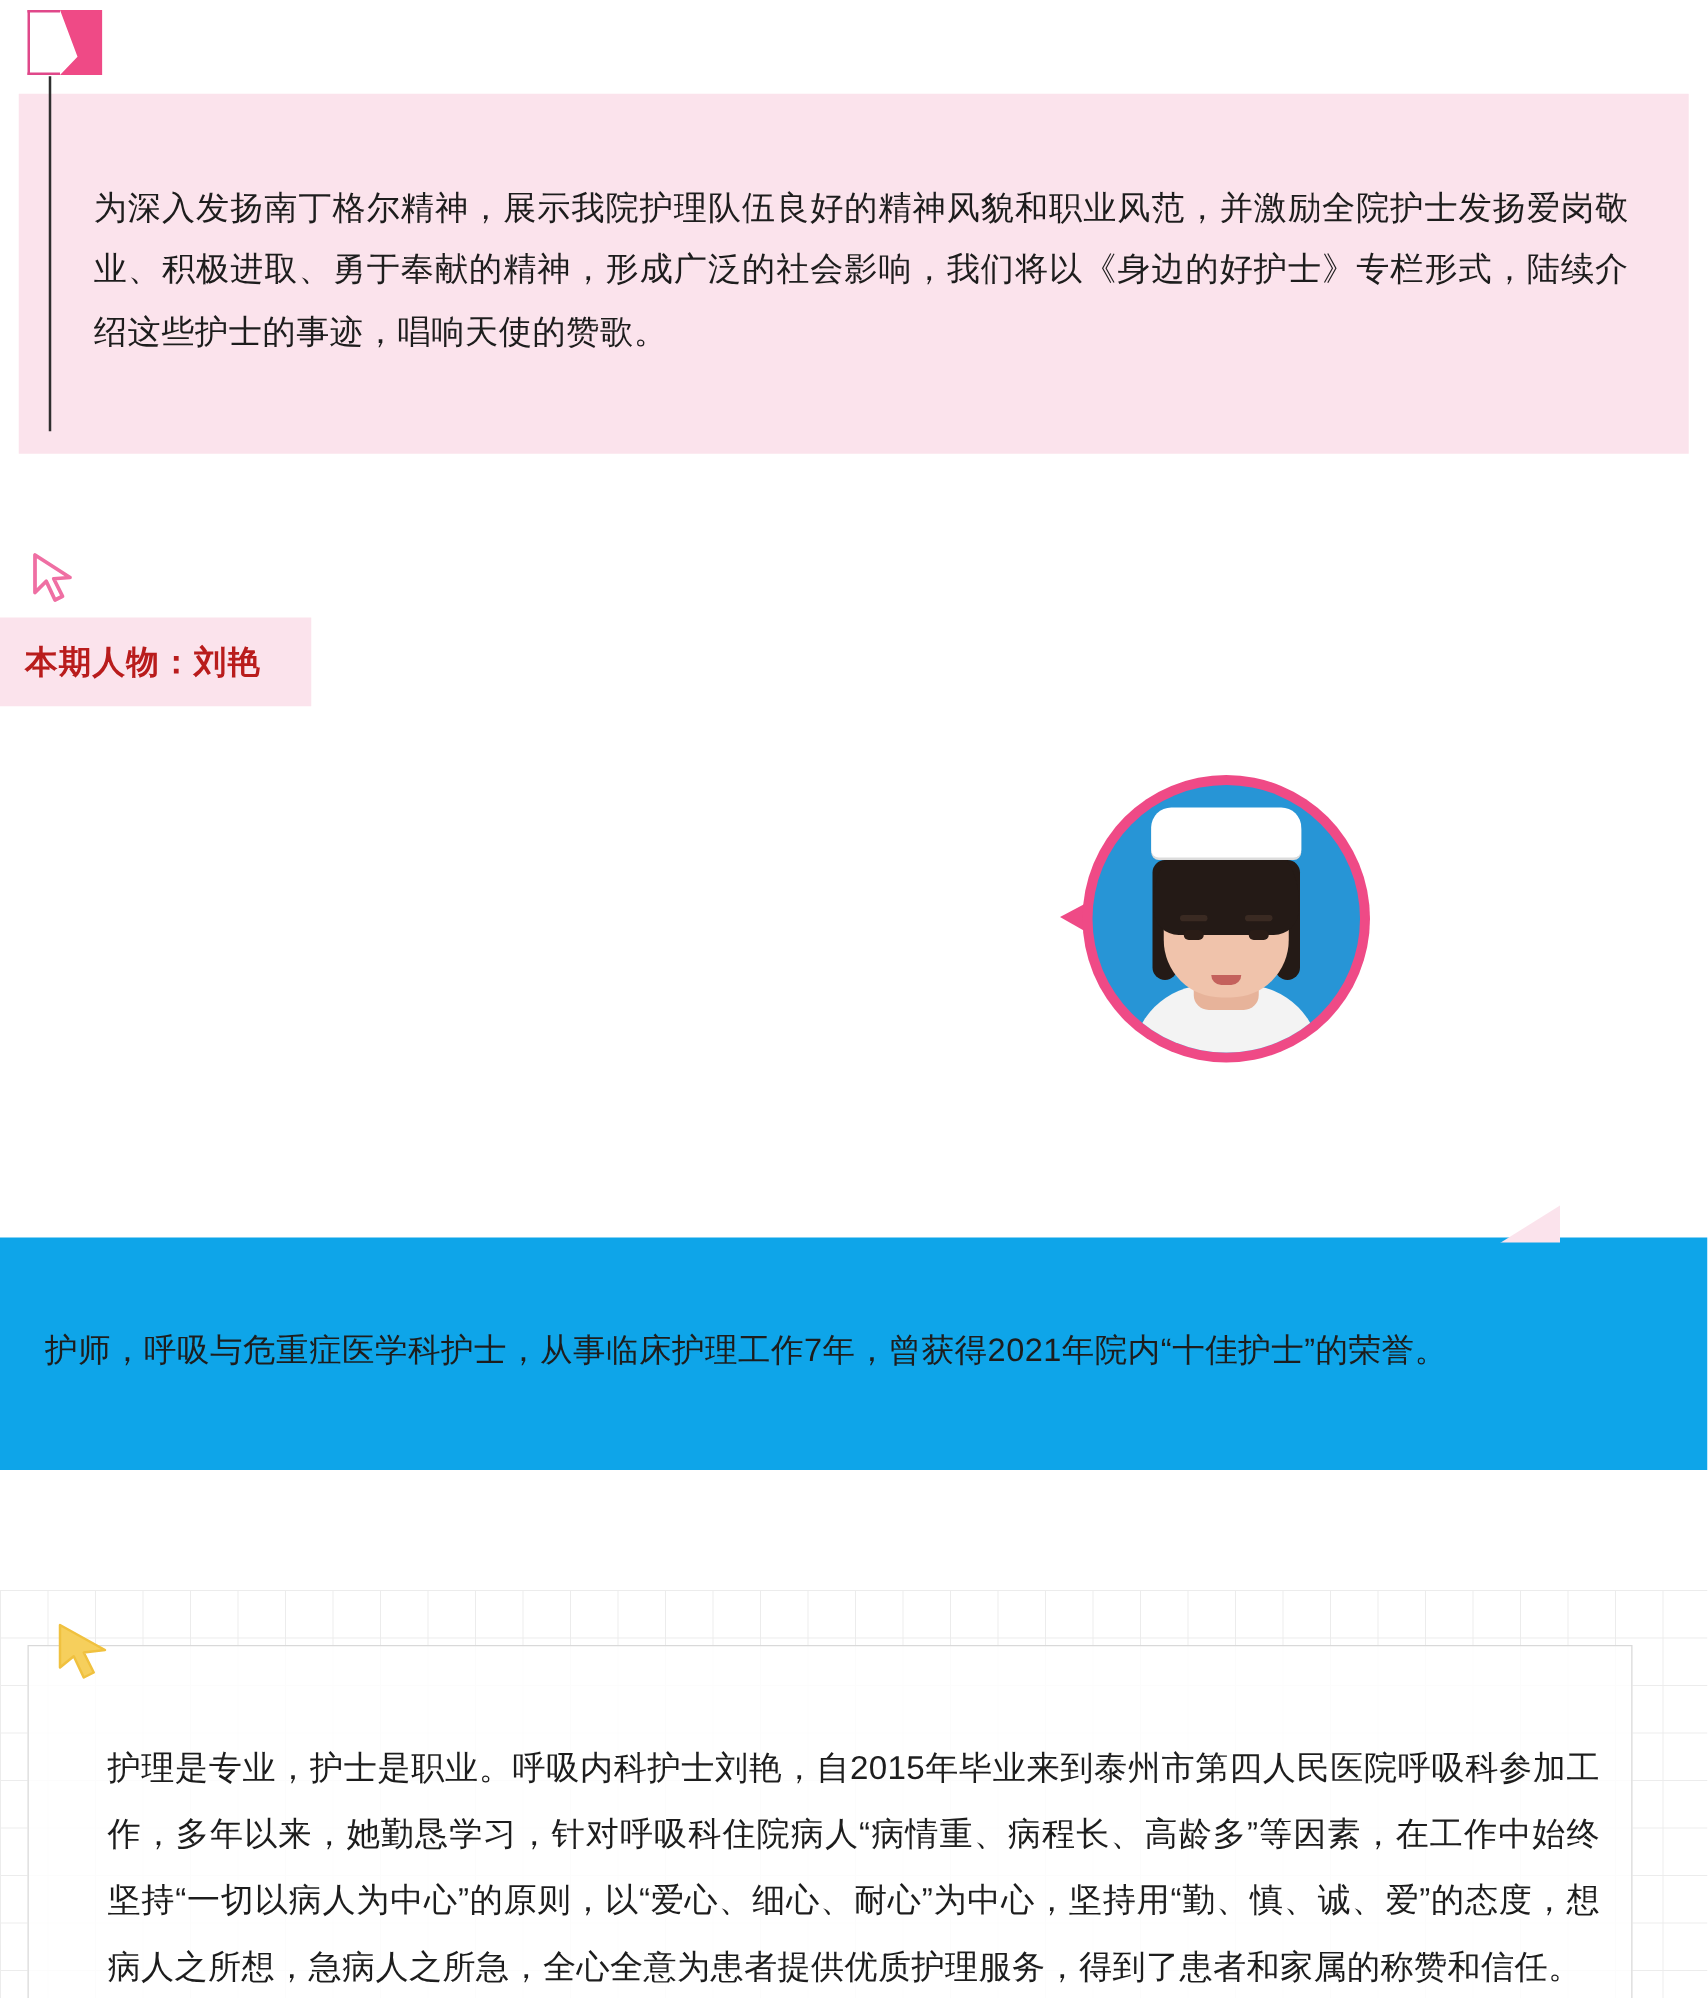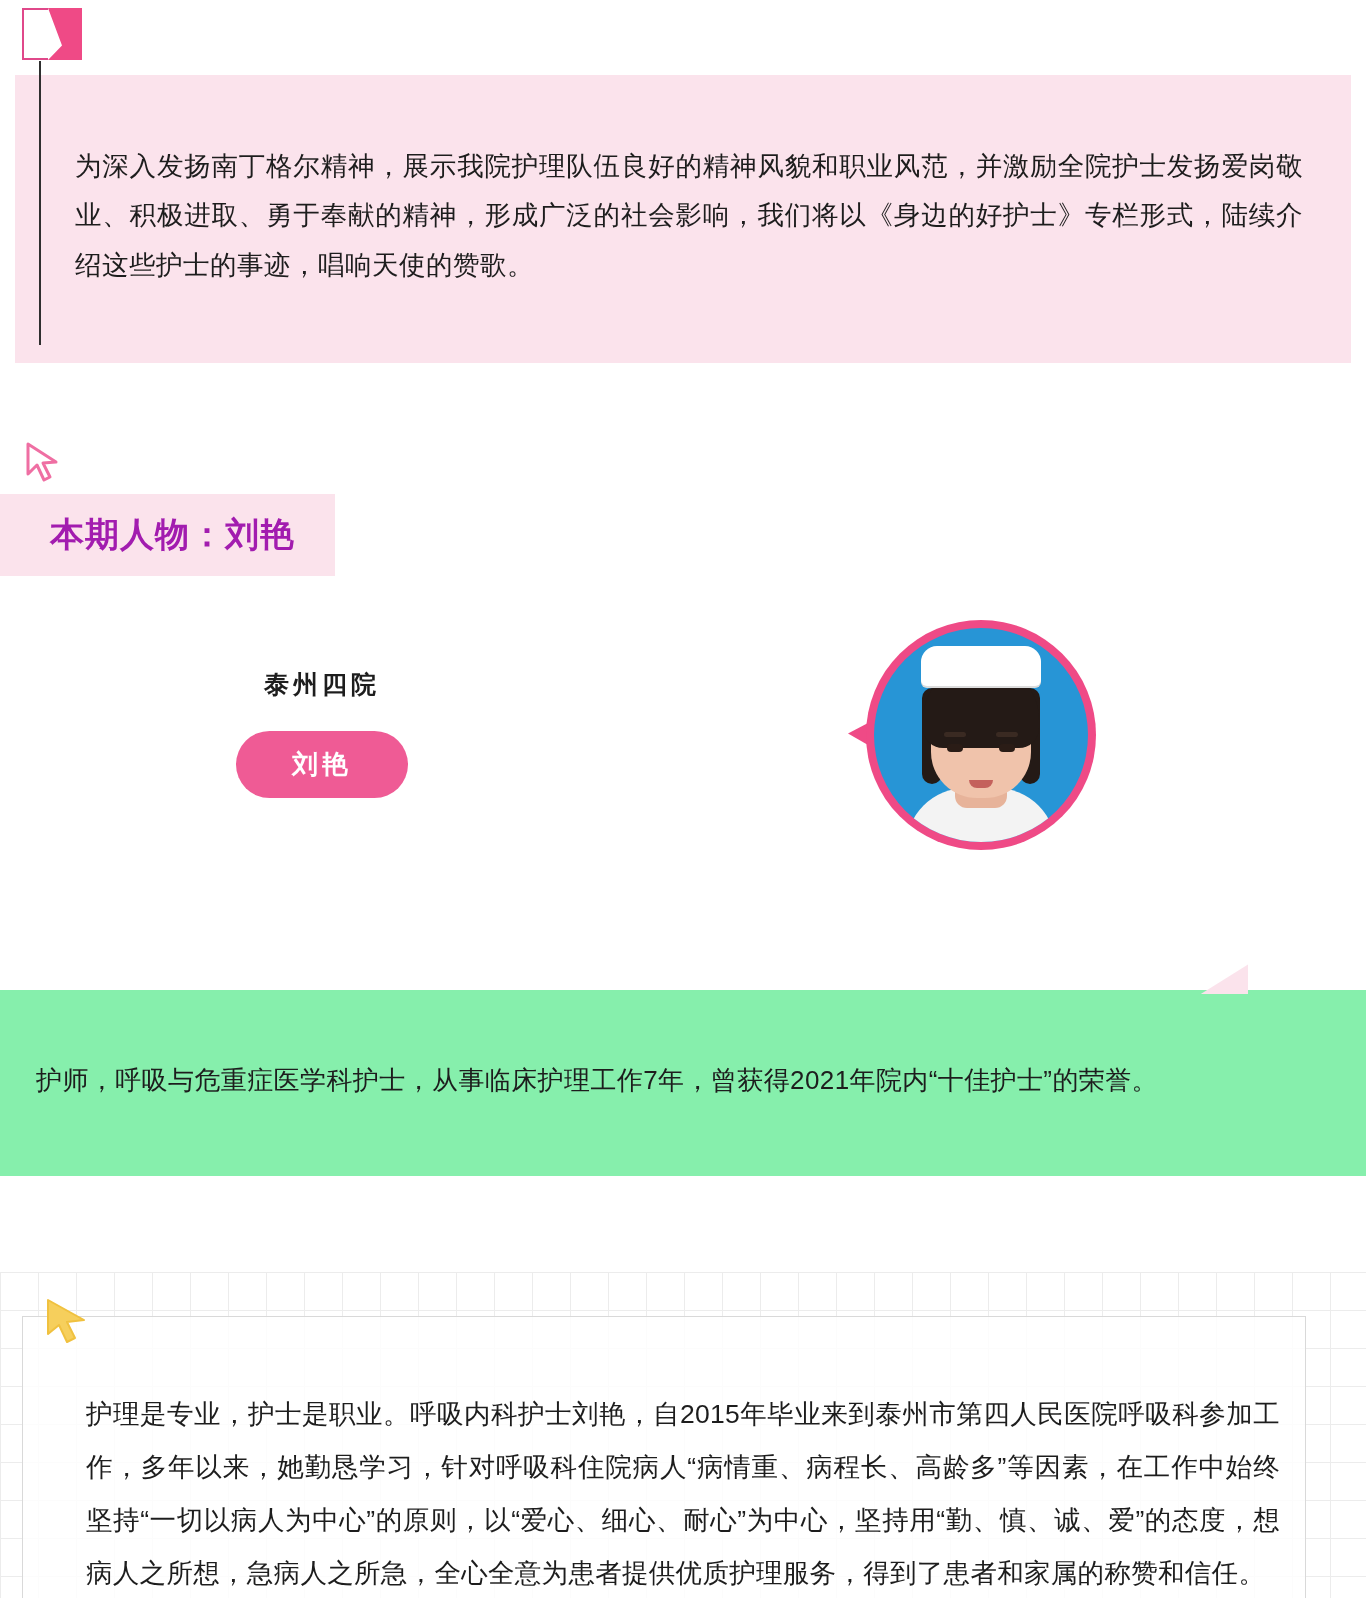--- a/index.html
+++ b/index.html
@@ -80,24 +80,24 @@
     left: 24px;
     top: -22px;
     width: 44px;
     height: 48px;
   }
   .person-tag {
     position: absolute;
     left: 0;
     top: 32px;
     background: #fbe3ec;
-    padding: 18px 40px 18px 50px;
-    font-size: 34px;
+    padding: 18px 40px 18px 20px;
+    font-size: 26px;
     font-weight: bold;
-    color: #a21caf;
+    color: #b91c1c;
     letter-spacing: 1px;
   }
 
   
   .portrait-row {
     position: relative;
     height: 330px;
     margin-top: 48px;
   }
   .name-col {
@@ -260,21 +260,21 @@
   .bio-pointer {
     position: absolute;
     right: 118px;
     top: -26px;
     width: 48px;
     height: 30px;
     background: #fbe3ec;
     clip-path: polygon(100% 0, 100% 100%, 0 100%);
   }
   .bio-box {
-    background: #86efac;
+    background: #0ea5e9;
     padding: 40px 44px 44px 36px;
     box-sizing: border-box;
     width: 100%;
   }
   .bio-text {
     font-size: 26px;
     line-height: 1.9;
     color: #1d1d1d;
     text-align: justify;
     letter-spacing: 0.4px;
@@ -336,24 +336,20 @@
 </section>
 
 <section class="person-section">
   <svg class="cursor-icon" viewBox="0 0 44 48">
     <path d="M4 4 L4 34 L13 25 L20 40 L26 37 L19 23 L32 22 Z" fill="none" stroke="#ef6fa3" stroke-width="3" stroke-linejoin="round"></path>
   </svg>
   <div class="person-tag">本期人物：刘艳</div>
 </section>
 
 <section class="portrait-row">
-  <div class="name-col">
-    <div class="hospital">泰州四院</div>
-    <div class="name-pill">刘艳</div>
-  </div>
 
   <div class="avatar-wrap">
     <div class="avatar-tail"></div>
     <div class="avatar-ring"></div>
     <div class="avatar-inner">
       <div class="face-shoulders"></div>
       <div class="face-neck"></div>
       <div class="face-hair-side-l"></div>
       <div class="face-hair-side-r"></div>
       <div class="face-head"></div>

